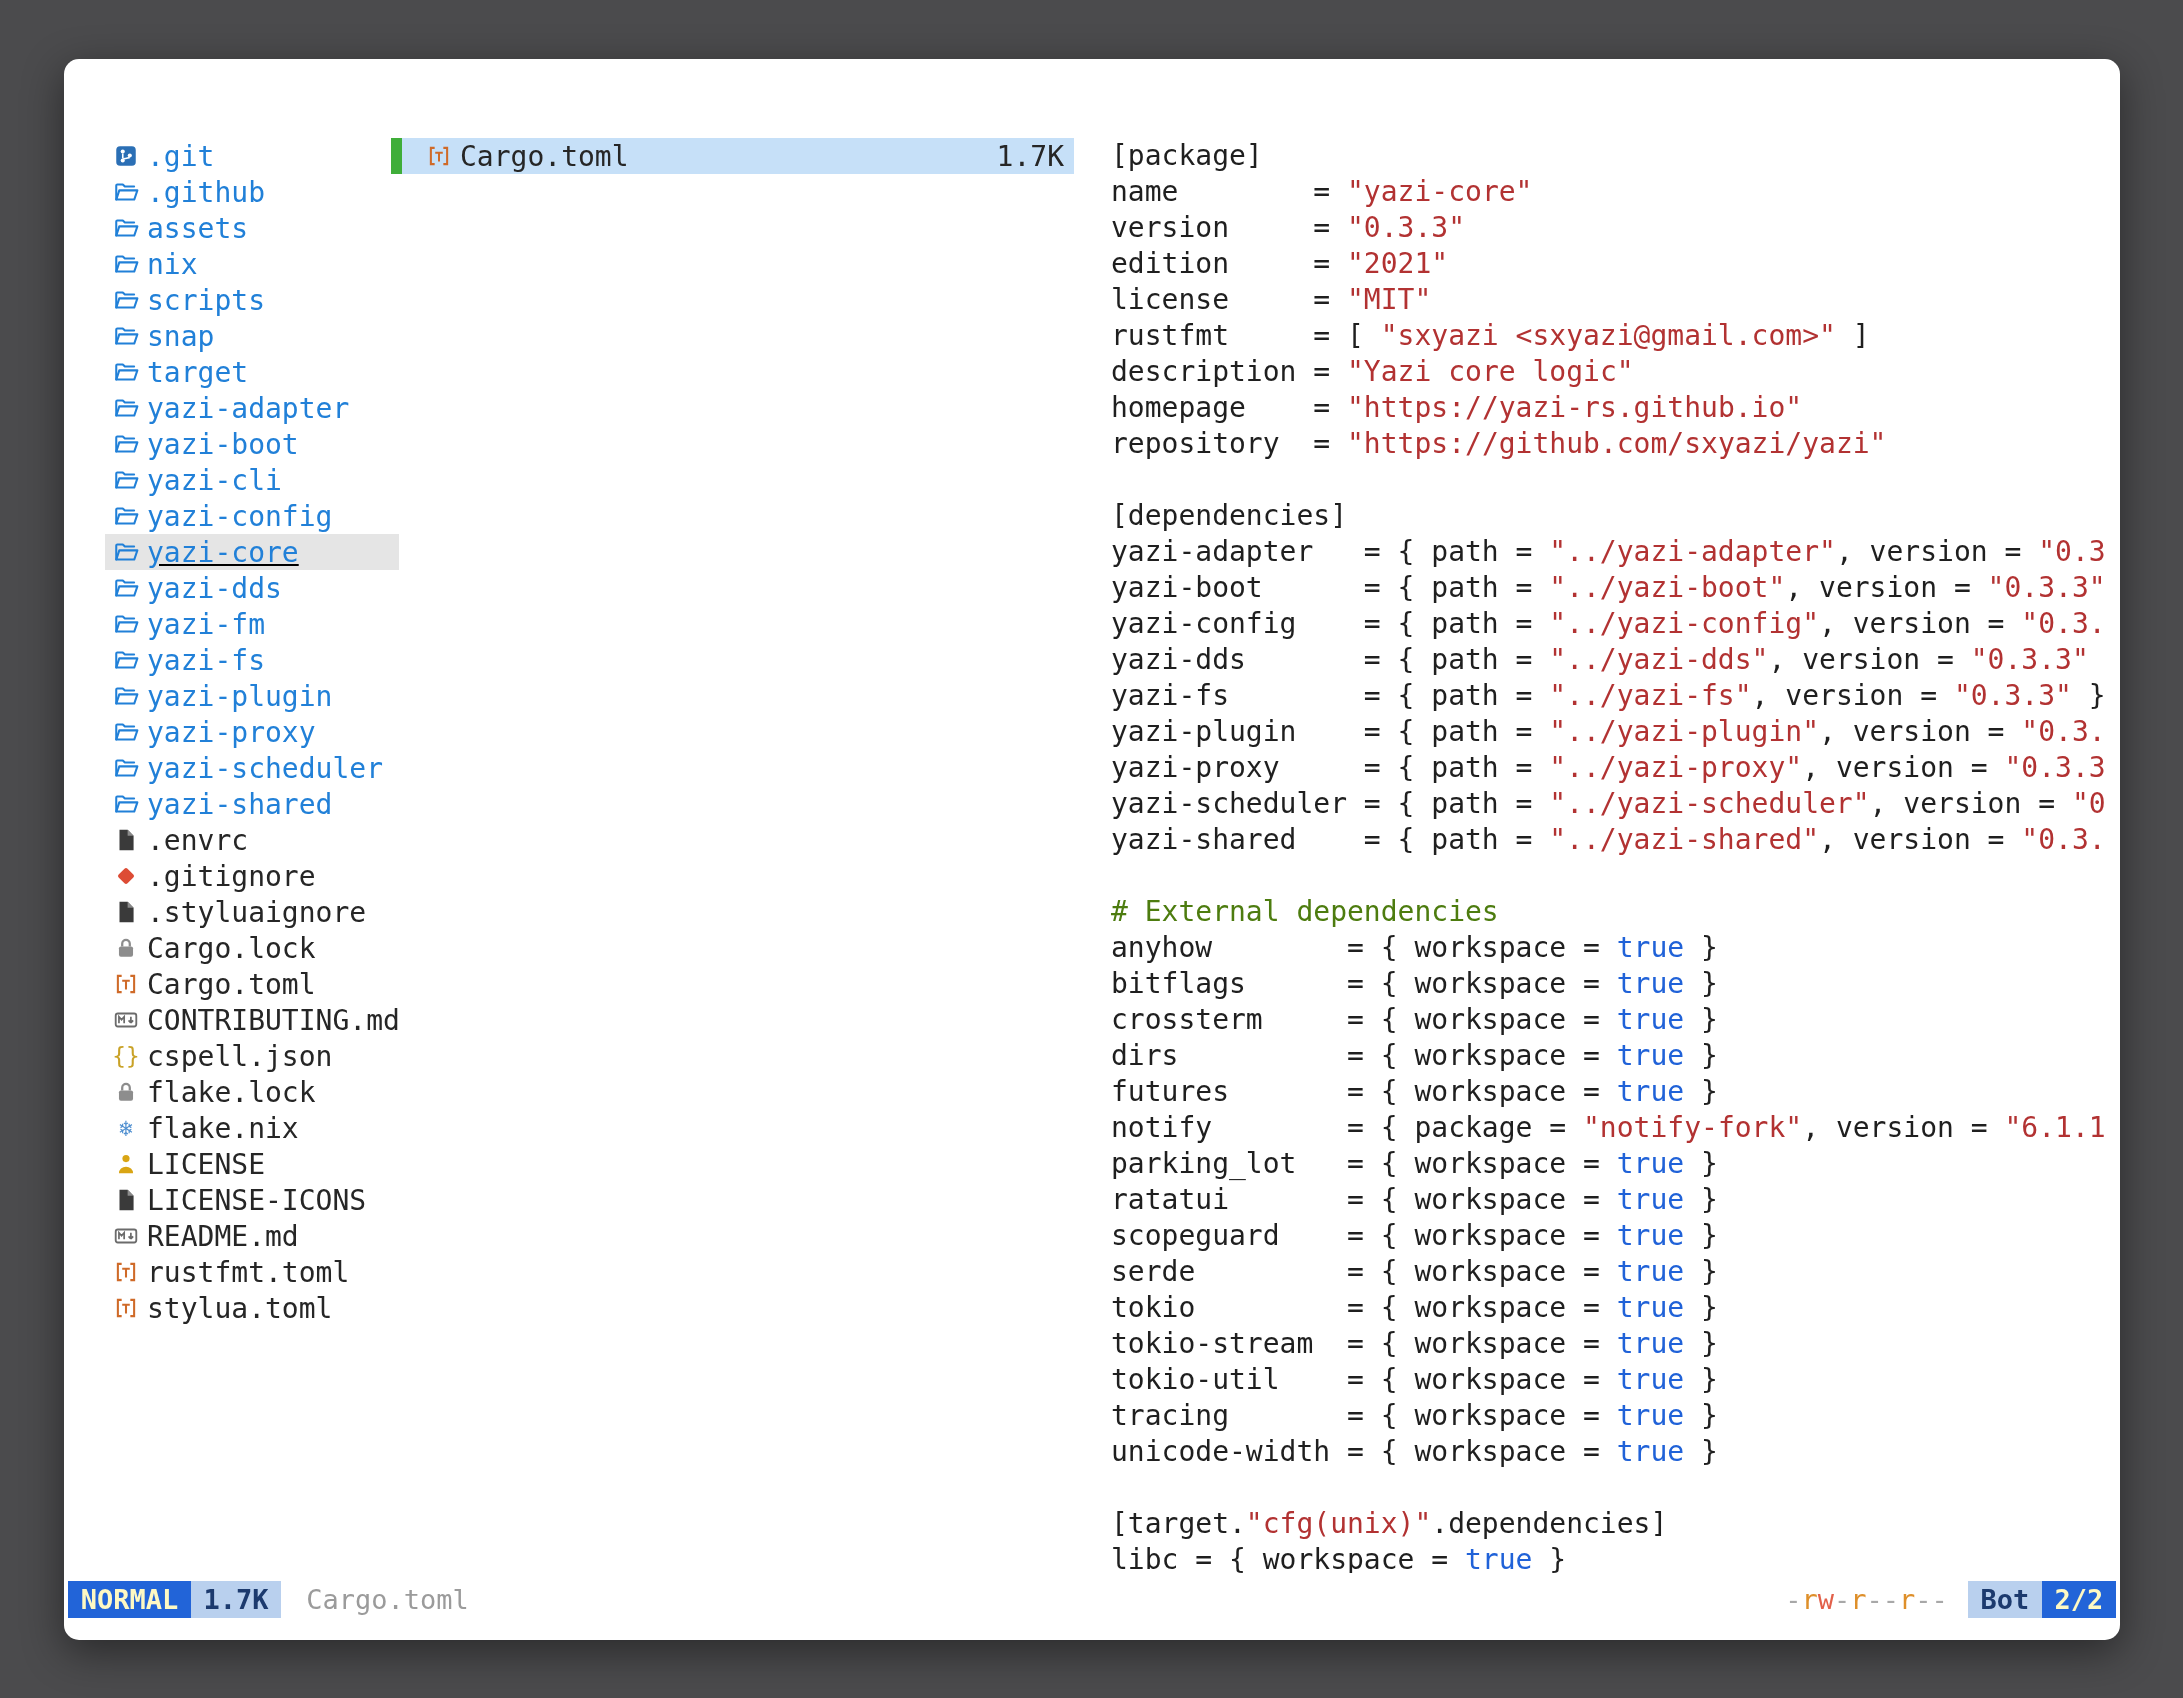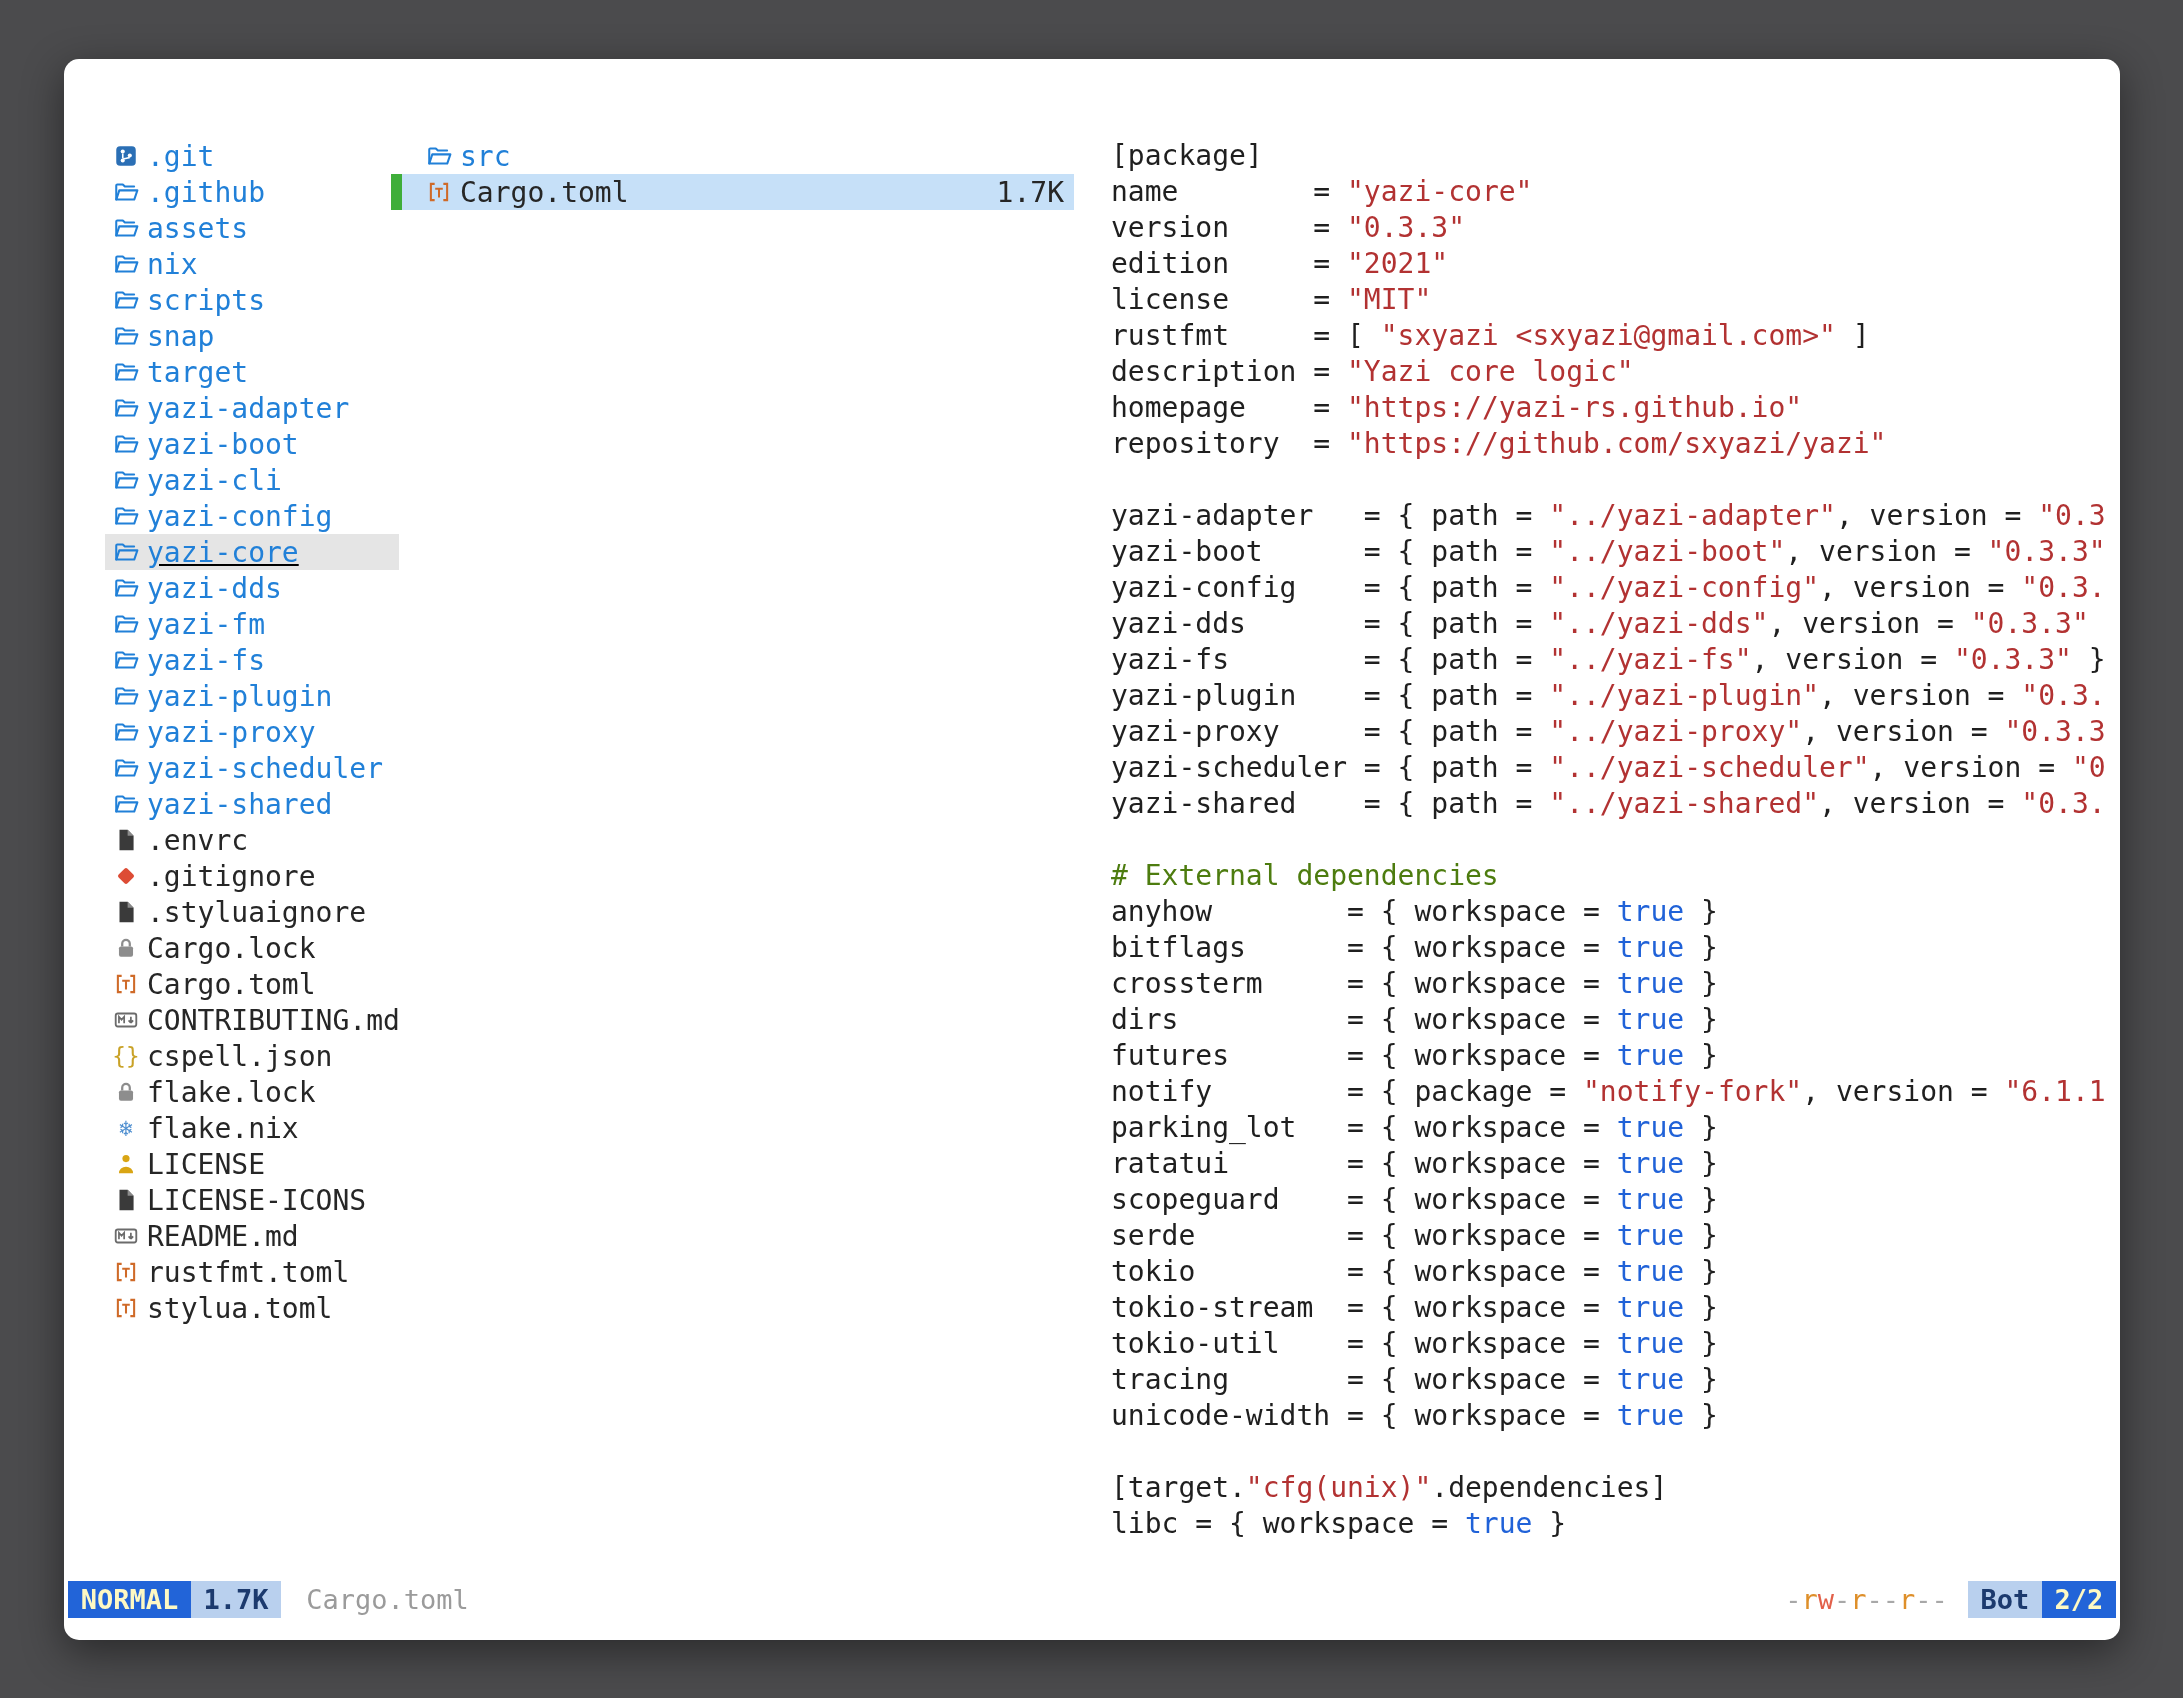--- a/index.html
+++ b/index.html
@@ -335,29 +335,20 @@
           <svg viewBox="0 0 24 24">
             <path d="M8 4.5 H4.5 v15 H8 M16 4.5 h3.5 v15 H16" fill="none" stroke="#cf6a28" stroke-width="1.9"></path>
             <path d="M8.5 9 h7 M12 9 v8" stroke="#cf6a28" stroke-width="1.9" fill="none"></path>
           </svg>
         </span>
         <span class="fname">stylua.toml</span>
       </div>
     </div>
 
   <div class="pane pane-current">
-      <div class="row">
-        <span class="ic dir">
-          <svg viewBox="0 0 24 24">
-            <path d="M3 19 V6 a1 1 0 0 1 1-1 h5 l2 2 h8.5" fill="none" stroke="currentColor" stroke-width="1.9" stroke-linejoin="round" stroke-linecap="round"></path>
-            <path d="M3 19 l2.8-8.5 h16.7 L19.6 19 z" fill="none" stroke="currentColor" stroke-width="1.9" stroke-linejoin="round"></path>
-          </svg>
-        </span>
-        <span class="fname dir">src</span>
-      </div>
       <div class="row sel-c">
         <span class="marker"></span>
         <span class="ic">
           <svg viewBox="0 0 24 24">
             <path d="M8 4.5 H4.5 v15 H8 M16 4.5 h3.5 v15 H16" fill="none" stroke="#cf6a28" stroke-width="1.9"></path>
             <path d="M8.5 9 h7 M12 9 v8" stroke="#cf6a28" stroke-width="1.9" fill="none"></path>
           </svg>
         </span>
         <span class="fname">Cargo.toml</span>
         <span class="fsize">1.7K</span>
@@ -368,20 +359,21 @@
       <div class="pline"><span class="t-k">[package]</span></div>
       <div class="pline"><span class="t-k">name        = </span><span class="t-s">"yazi-core"</span></div>
       <div class="pline"><span class="t-k">version     = </span><span class="t-s">"0.3.3"</span></div>
       <div class="pline"><span class="t-k">edition     = </span><span class="t-s">"2021"</span></div>
       <div class="pline"><span class="t-k">license     = </span><span class="t-s">"MIT"</span></div>
       <div class="pline"><span class="t-k">rustfmt     = [ </span><span class="t-s">"sxyazi &lt;sxyazi@gmail.com&gt;"</span><span class="t-k"> ]</span></div>
       <div class="pline"><span class="t-k">description = </span><span class="t-s">"Yazi core logic"</span></div>
       <div class="pline"><span class="t-k">homepage    = </span><span class="t-s">"https://yazi-rs.github.io"</span></div>
       <div class="pline"><span class="t-k">repository  = </span><span class="t-s">"https://github.com/sxyazi/yazi"</span></div>
       <div class="pline">&nbsp;</div>
+      <div class="pline"><span class="t-k">[dependencies]</span></div>
       <div class="pline"><span class="t-k">yazi-adapter   = { path = </span><span class="t-s">"../yazi-adapter"</span><span class="t-k">, version = </span><span class="t-s">"0.3</span></div>
       <div class="pline"><span class="t-k">yazi-boot      = { path = </span><span class="t-s">"../yazi-boot"</span><span class="t-k">, version = </span><span class="t-s">"0.3.3"</span></div>
       <div class="pline"><span class="t-k">yazi-config    = { path = </span><span class="t-s">"../yazi-config"</span><span class="t-k">, version = </span><span class="t-s">"0.3.</span></div>
       <div class="pline"><span class="t-k">yazi-dds       = { path = </span><span class="t-s">"../yazi-dds"</span><span class="t-k">, version = </span><span class="t-s">"0.3.3"</span></div>
       <div class="pline"><span class="t-k">yazi-fs        = { path = </span><span class="t-s">"../yazi-fs"</span><span class="t-k">, version = </span><span class="t-s">"0.3.3"</span><span class="t-k"> }</span></div>
       <div class="pline"><span class="t-k">yazi-plugin    = { path = </span><span class="t-s">"../yazi-plugin"</span><span class="t-k">, version = </span><span class="t-s">"0.3.</span></div>
       <div class="pline"><span class="t-k">yazi-proxy     = { path = </span><span class="t-s">"../yazi-proxy"</span><span class="t-k">, version = </span><span class="t-s">"0.3.3</span></div>
       <div class="pline"><span class="t-k">yazi-scheduler = { path = </span><span class="t-s">"../yazi-scheduler"</span><span class="t-k">, version = </span><span class="t-s">"0</span></div>
       <div class="pline"><span class="t-k">yazi-shared    = { path = </span><span class="t-s">"../yazi-shared"</span><span class="t-k">, version = </span><span class="t-s">"0.3.</span></div>
       <div class="pline">&nbsp;</div>

